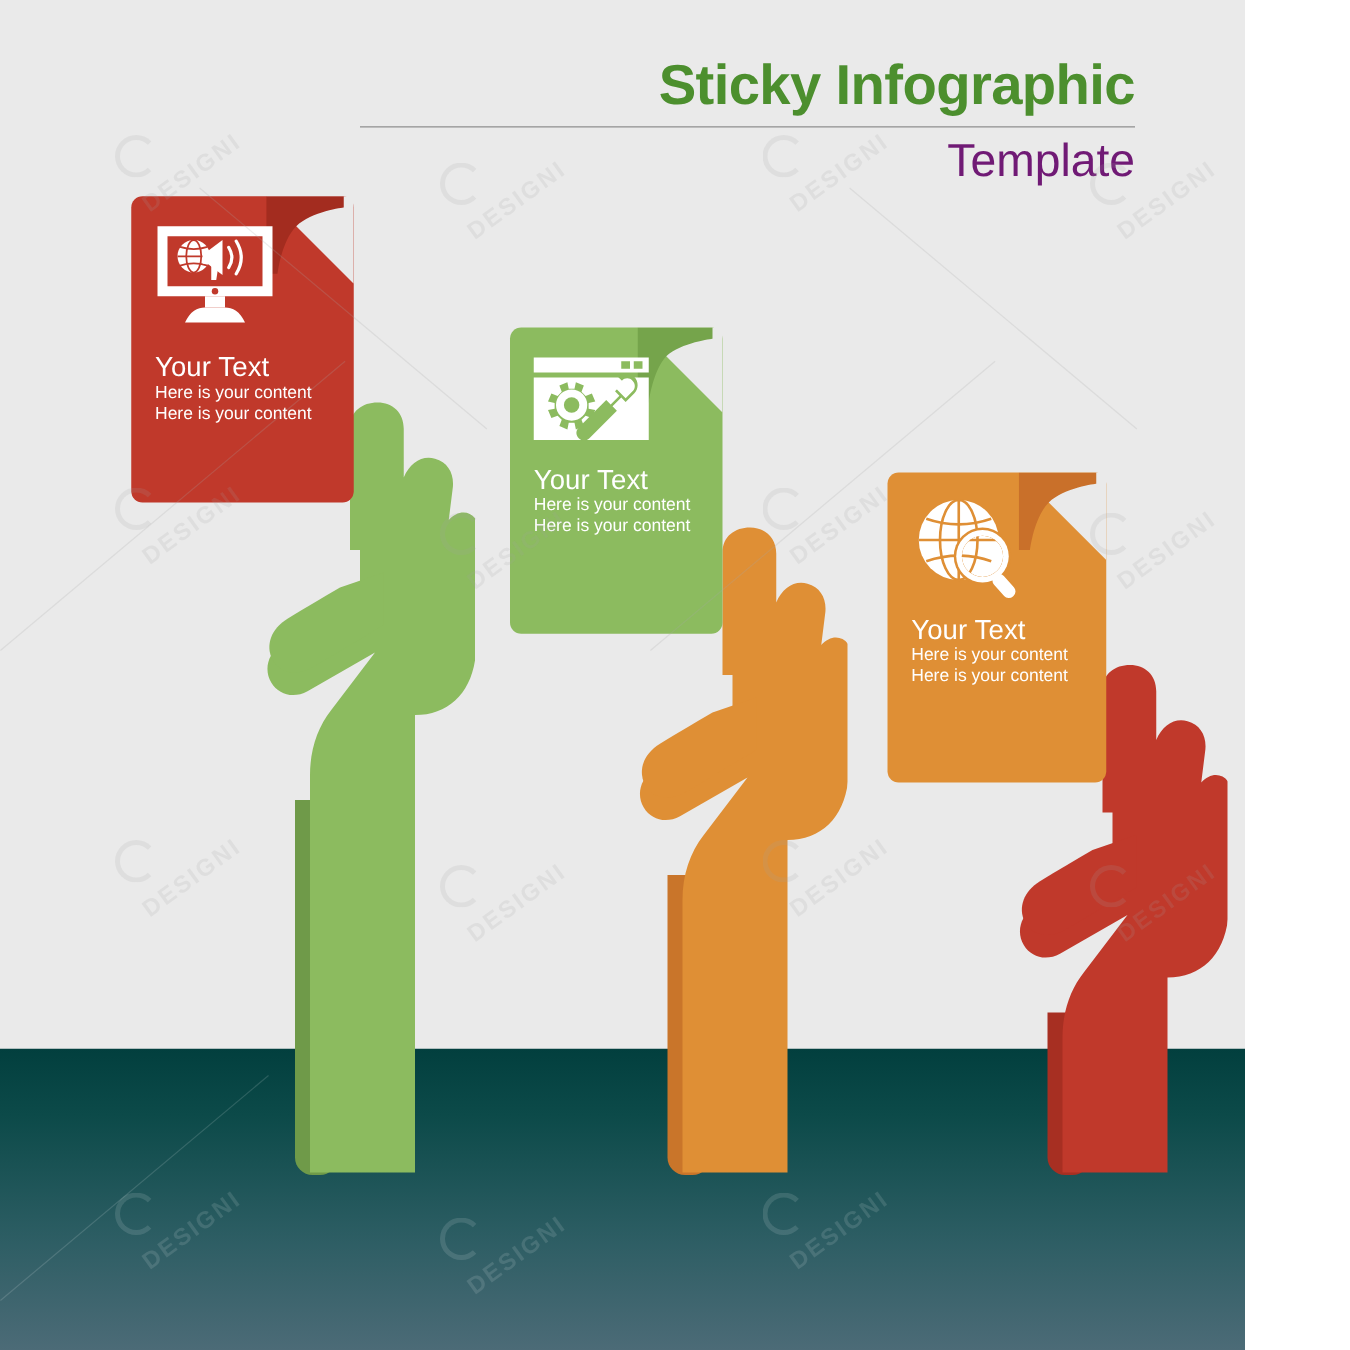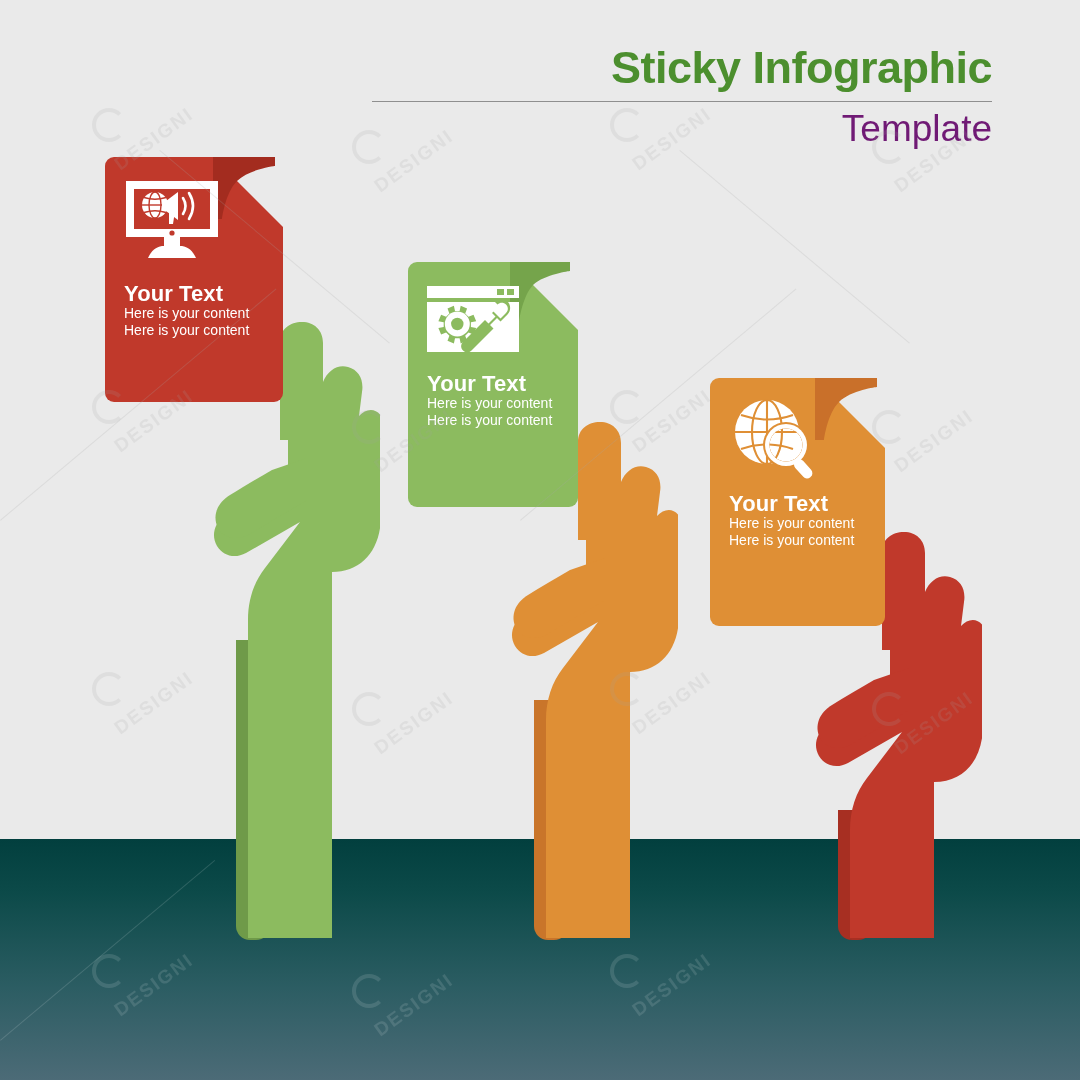--- a/index.html
+++ b/index.html
@@ -2,21 +2,21 @@
 <html><head>
 <meta charset="utf-8">
 <style>
   html, body {
     margin: 0;
     padding: 0;
     background: #ffffff;
   }
   #stage {
     position: relative;
-    width: 1080px;
+    width: 996px;
     height: 1080px;
     overflow: hidden;
     font-family: "Liberation Sans", sans-serif;
     background: #eaeaea;
   }
 
   
   .bg-sky {
     position: absolute;
     left: 0; top: 0;
@@ -87,21 +87,21 @@
     position: absolute;
     right: 0;
     top: 0;
   }
   .card-icon {
     position: absolute;
   }
   .card-title {
     position: absolute;
     font-size: 22px;
-    font-weight: bold;
+    font-weight: normal;
     line-height: 1;
     letter-spacing: 0.1px;
     color: #ffffff;
   }
   .card-line {
     position: absolute;
     font-size: 14px;
     font-weight: normal;
     line-height: 17px;
     color: #ffffff;

